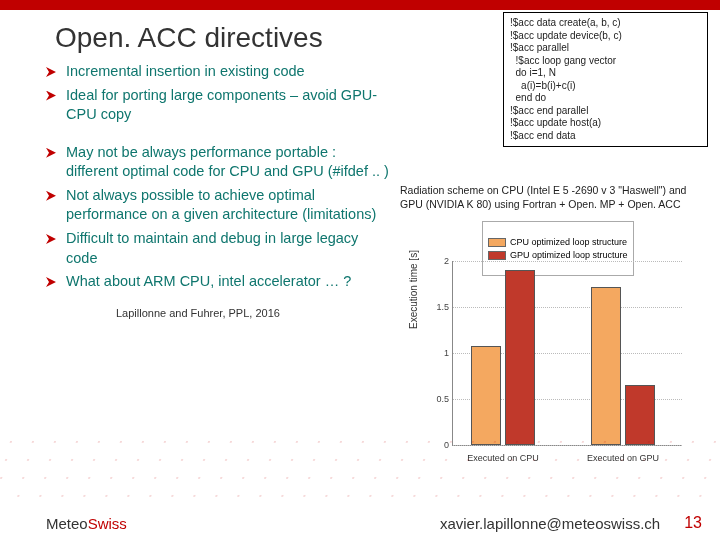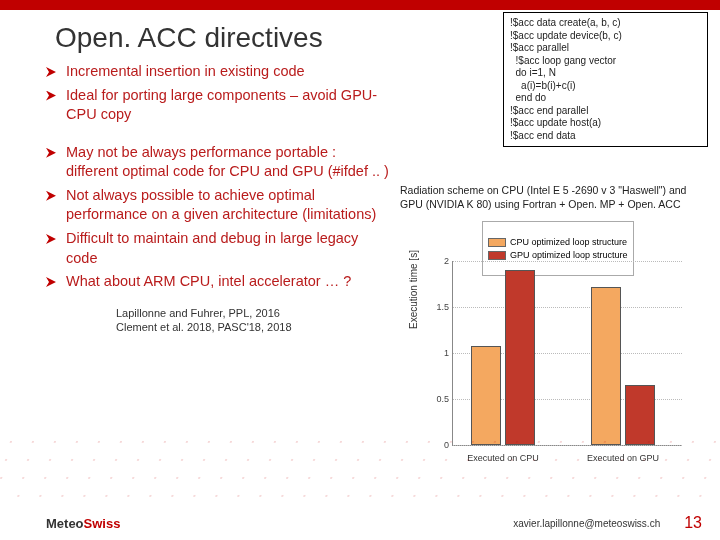--- a/index.html
+++ b/index.html
@@ -32,21 +32,21 @@
     padding-right: 8px;
   }
   .rightcol {
     width: 320px;
     position: relative;
   }
   ul.bullets {
     list-style: none;
     font-size: 14.5px;
     line-height: 1.35;
-    color: #b91c1c;
+    color: #0f766e;
   }
   ul.bullets li {
     position: relative;
     padding-left: 20px;
     margin-bottom: 4px;
   }
   ul.bullets li::before {
     content: "";
     position: absolute;
     left: 0;
@@ -157,28 +157,28 @@
   .footer {
     position: absolute;
     bottom: 8px;
     left: 0;
     width: 100%;
     display: flex;
     align-items: center;
     padding: 0 18px 0 46px;
   }
   .logotxt {
-    font-size: 13px;
-    font-weight: bold;
+    font-size: 15px;
+    font-weight: normal;
     color: #333;
   }
   .logotxt .red { color: #c00000; }
   .email {
     margin-left: auto;
-    font-size: 10px;
+    font-size: 15px;
     color: #333;
     text-align: center;
   }
   .pagenum {
     font-size: 16px;
     color: #c00000;
     margin-left: 24px;
   }
   .bg-pattern {
     position: absolute;
@@ -220,21 +220,20 @@
     </ul>
     <div class="spacer"></div>
     <ul class="bullets">
       <li>May not be always performance portable : different optimal code for CPU and GPU (#ifdef .. )</li>
       <li>Not always possible to achieve optimal performance on a given architecture (limitations)</li>
       <li>Difficult to maintain and debug in large legacy code</li>
       <li>What about ARM CPU, intel accelerator … ?</li>
     </ul>
     <div class="refs">
       <div>Lapillonne and Fuhrer, PPL, 2016</div>
-      <div>Clement et al. 2018, PASC'18, 2018</div>
     </div>
   </div>
 
   <div class="rightcol">
     <div style="height:120px"></div>
     <div class="caption">Radiation scheme on CPU (Intel E 5 -2690 v 3 "Haswell") and GPU (NVIDIA K 80) using Fortran + Open. MP + Open. ACC</div>
 
     <div class="chart-area">
       <div class="yaxis-label">Execution time [s]</div>
 

